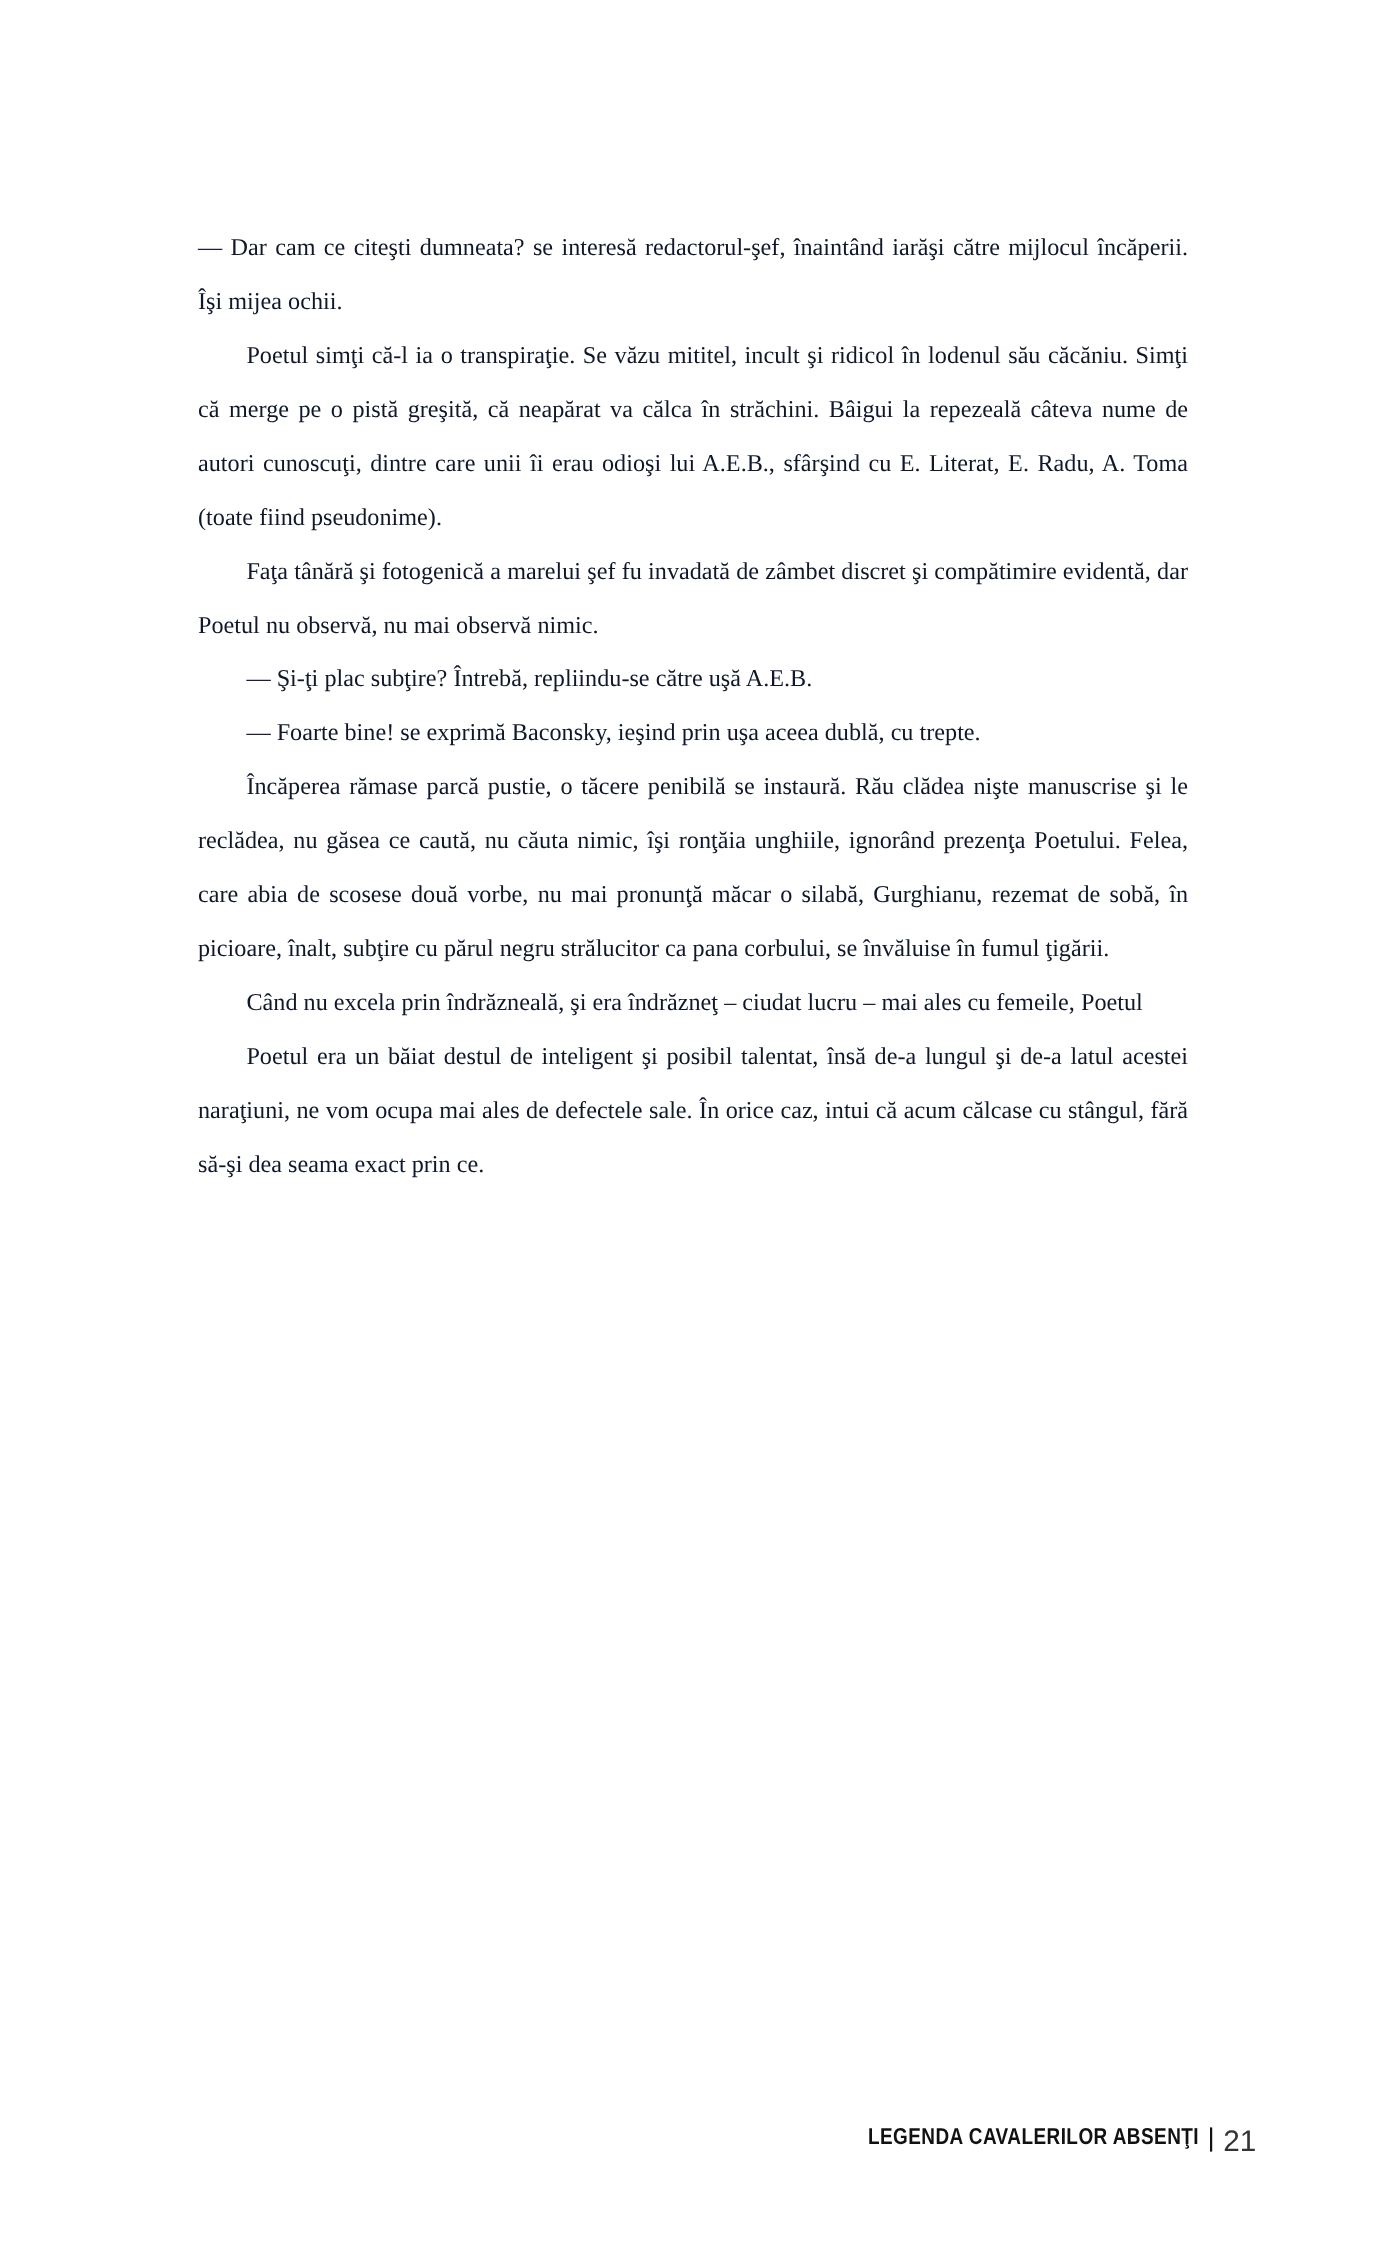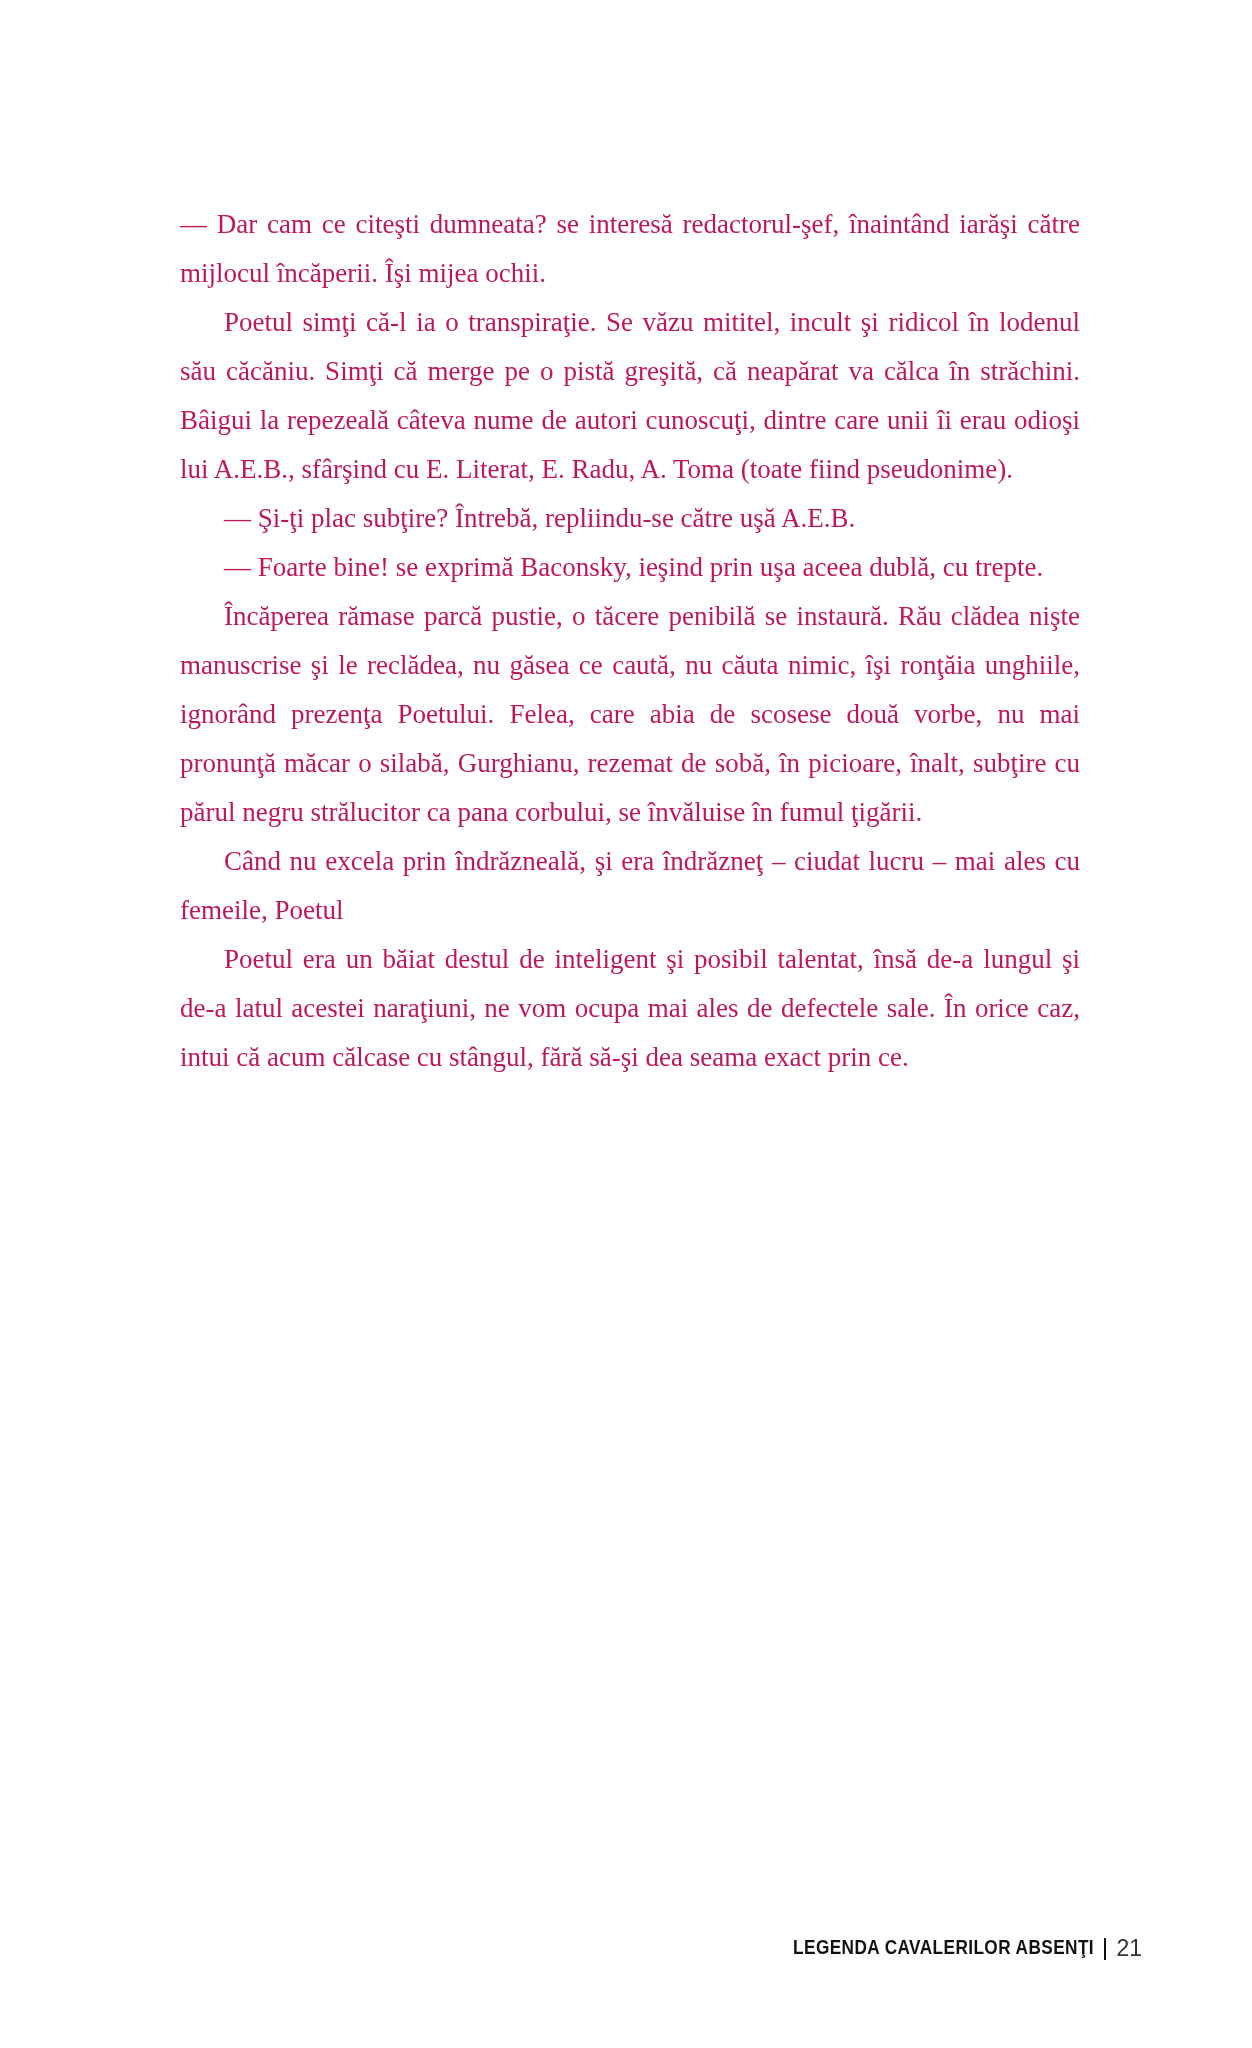--- a/index.html
+++ b/index.html
@@ -24,25 +24,25 @@
   }
   .text-block {
     position: absolute;
     left: 180px;
     top: 200px;
     width: 900px;
   }
   .para {
     margin: 0;
     font-family: "Liberation Serif", serif;
-    font-size: 27px;
+    font-size: 22px;
     line-height: 49px;
     text-align: justify;
     text-justify: inter-word;
-    color: #be185d;
+    color: #0f172a;
     hyphens: manual;
   }
   .para.indent {
     text-indent: 44px;
   }
   .para.noindent {
     text-indent: 0;
   }
   
   .footer {
@@ -67,32 +67,33 @@
   .footer-rule {
     display: inline-block;
     width: 2px;
     height: 22px;
     background: #111111;
     position: relative;
     top: 3px;
   }
   .footer-page {
     font-family: "Liberation Sans", sans-serif;
-    font-size: 23px;
+    font-size: 27px;
     color: #333333;
   }
 </style>
 </head>
 <body>
 
 <div class="page">
 
   <div class="text-block">
     <p class="para noindent">— Dar cam ce citeşti dumneata? se interesă redactorul-şef, înaintând iarăşi către mijlocul încăperii. Îşi mijea ochii.</p>
     <p class="para indent">Poetul simţi că-l ia o transpiraţie. Se văzu mititel, incult şi ridicol în lodenul său căcăniu. Simţi că merge pe o pistă greşită, că neapărat va călca în străchini. Bâigui la repezeală câteva nume de autori cunoscuţi, dintre care unii îi erau odioşi lui A.E.B., sfârşind cu E. Literat, E. Radu, A. Toma (toate fiind pseudonime).</p>
+    <p class="para indent">Faţa tânără şi fotogenică a marelui şef fu invadată de zâmbet discret şi compătimire evidentă, dar Poetul nu observă, nu mai observă nimic.</p>
     <p class="para indent">— Şi-ţi plac subţire? Întrebă, repliindu-se către uşă A.E.B.</p>
     <p class="para indent">— Foarte bine! se exprimă Baconsky, ieşind prin uşa aceea dublă, cu trepte.</p>
     <p class="para indent">Încăperea rămase parcă pustie, o tăcere penibilă se instaură. Rău clădea nişte manuscrise şi le reclădea, nu găsea ce caută, nu căuta nimic, îşi ronţăia unghiile, ignorând prezenţa Poetului. Felea, care abia de scosese două vorbe, nu mai pronunţă măcar o silabă, Gurghianu, rezemat de sobă, în picioare, înalt, subţire cu părul negru strălucitor ca pana corbului, se învăluise în fumul ţigării.</p>
     <p class="para indent">Când nu excela prin îndrăzneală, şi era îndrăzneţ – ciudat lucru – mai ales cu femeile, Poetul</p>
     <p class="para indent">Poetul era un băiat destul de inteligent şi posibil talentat, însă de-a lungul şi de-a latul acestei naraţiuni, ne vom ocupa mai ales de defectele sale. În orice caz, intui că acum călcase cu stângul, fără să-şi dea seama exact prin ce.</p>
   </div>
 
   <div class="footer">
     <span class="footer-title">LEGENDA CAVALERILOR ABSENŢI</span>
     <span class="footer-rule"></span>

